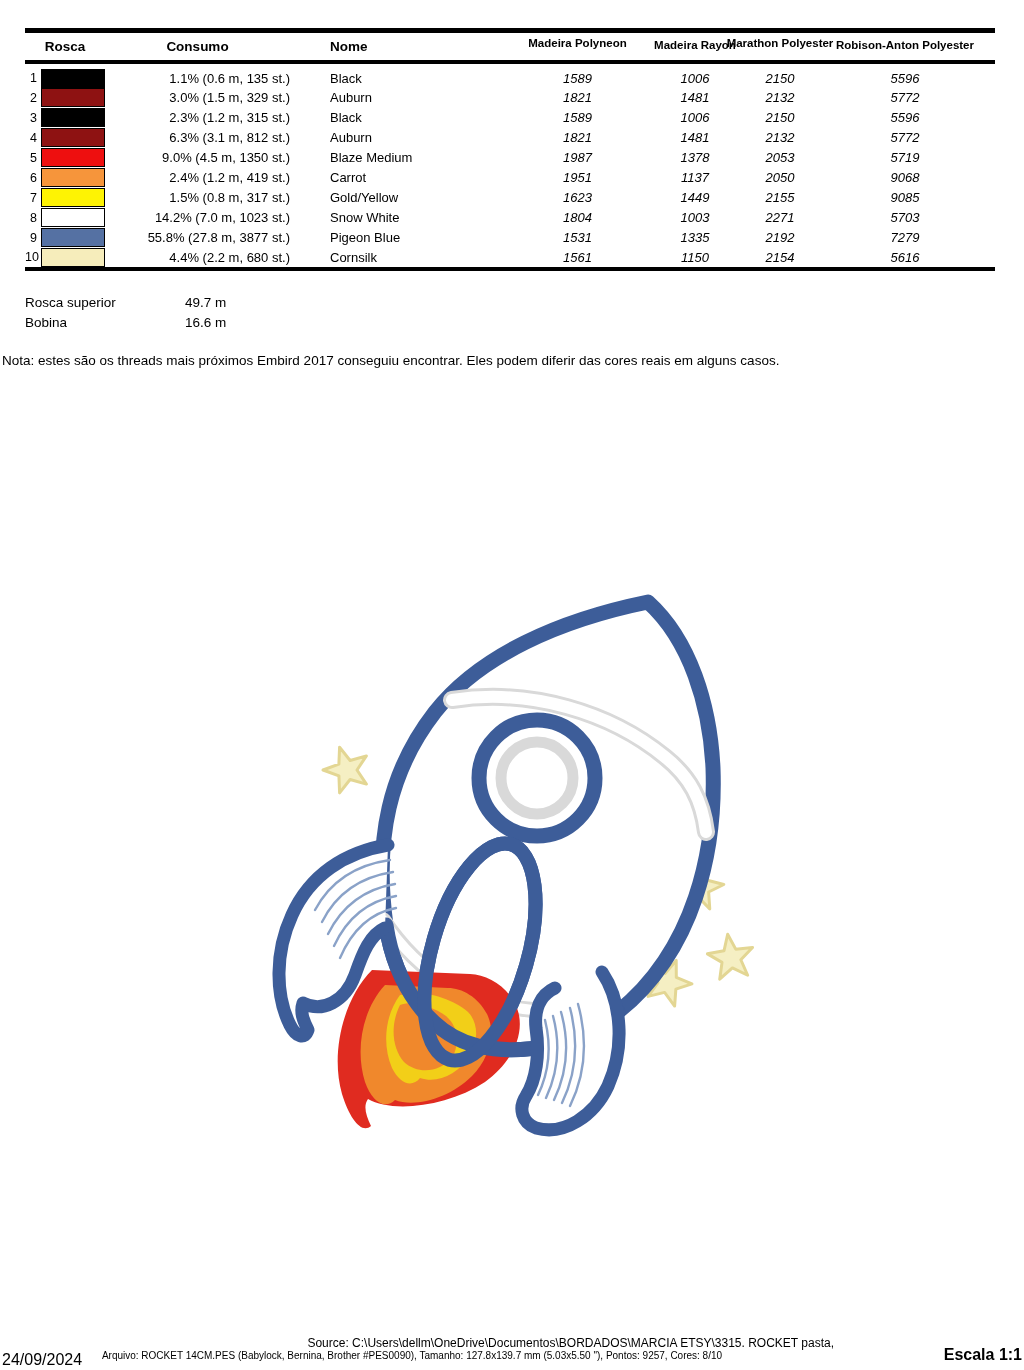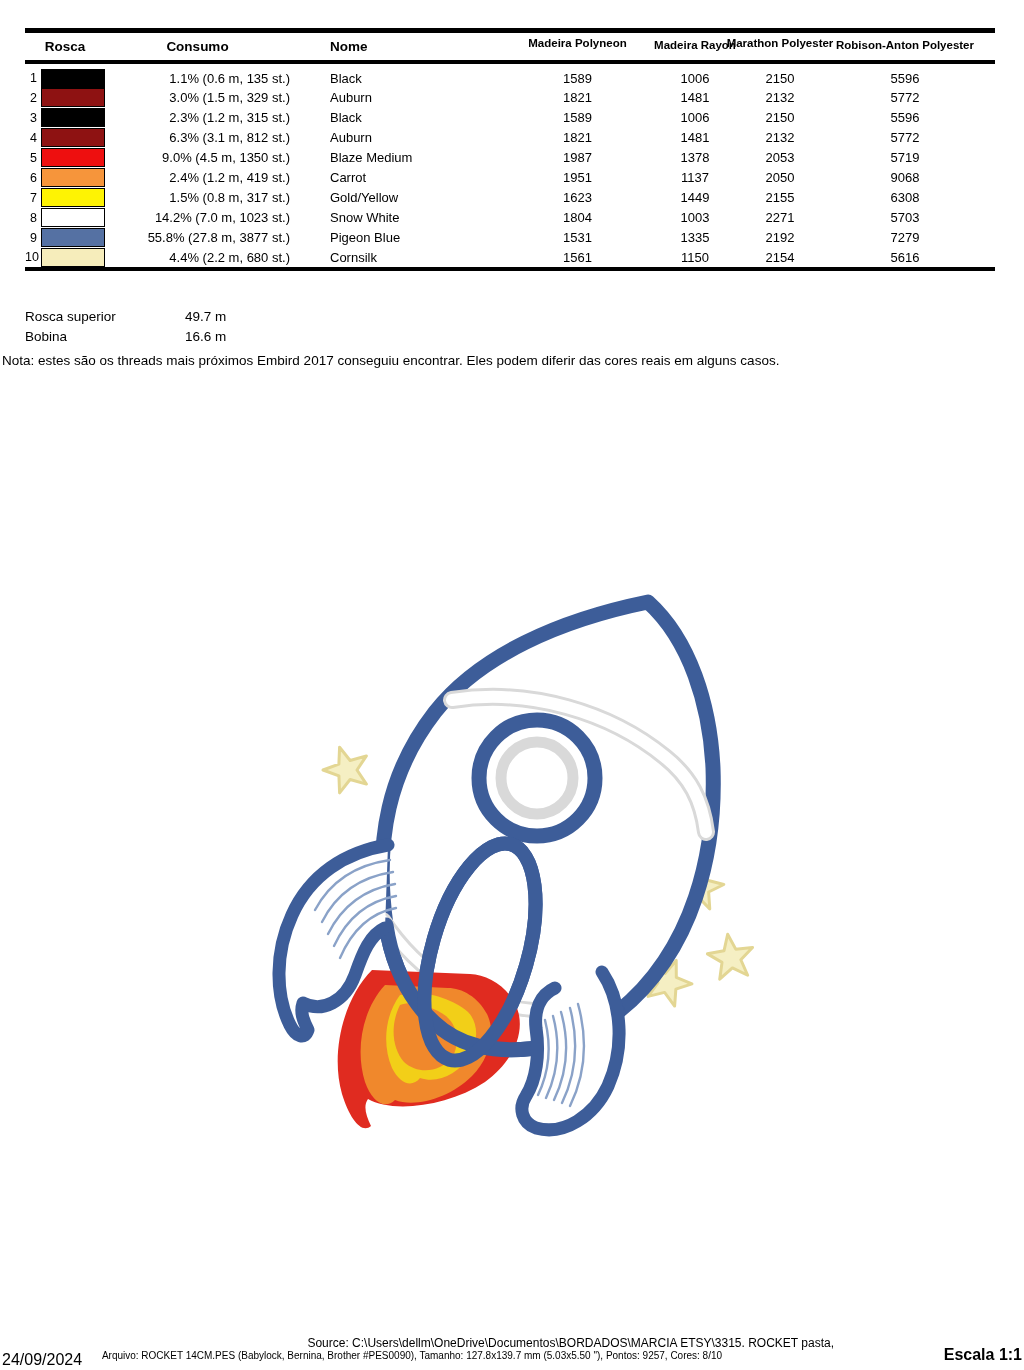--- a/index.html
+++ b/index.html
@@ -20,23 +20,23 @@
   th.brand .lo{top:6px;}
   th.nome-h{text-align:left;padding-left:40px;}
   tbody tr{height:20px;}
   tbody tr:first-child td{padding-top:5px;}
   td{font-size:13px;}
   td.num{text-align:right;padding-right:3px;font-size:12.5px;}
   td.swatch-cell{padding-left:1px;}
   .swatch{width:62px;height:17px;border:1px solid #000;}
   td.consumo{text-align:right;}
   td.nome{padding-left:40px;text-align:left;}
-  td.cnum{text-align:center;}
+  td.cnum{text-align:center;font-style:italic;}
   
-  .summary{position:absolute;left:25px;top:307px;font-size:13.5px;line-height:20px;}
+  .summary{position:absolute;left:25px;top:293px;font-size:13.5px;line-height:20px;}
   .summary .row{display:flex;}
   .summary .lbl{width:160px;}
   .note{position:absolute;left:2px;top:353px;font-size:13.5px;}
   
   .footer-line1{position:absolute;left:0;top:1336px;width:834px;text-align:right;font-size:12px;}
   .footer-line2{position:absolute;left:0;top:1350px;width:824px;text-align:center;font-size:10px;}
   .footer-date{position:absolute;left:2px;top:1351px;font-size:16px;}
   .footer-scale{position:absolute;right:2px;top:1346px;font-size:16px;font-weight:bold;padding-left:24px;}
   
   .design{position:absolute;left:0;top:0;width:1024px;height:1370px;}
@@ -152,21 +152,21 @@
         <tr>
           <td class="num">7</td>
           <td class="swatch-cell">
             <div class="swatch" style="background: rgb(254, 243, 3);"></div>
           </td>
           <td class="consumo">1.5% (0.8 m, 317 st.)</td>
           <td class="nome">Gold/Yellow</td>
           <td class="cnum">1623</td>
           <td class="cnum">1449</td>
           <td class="cnum">2155</td>
-          <td class="cnum">6308</td>
+          <td class="cnum">9085</td>
         </tr>
         <tr>
           <td class="num">8</td>
           <td class="swatch-cell">
             <div class="swatch" style="background: rgb(255, 255, 255);"></div>
           </td>
           <td class="consumo">14.2% (7.0 m, 1023 st.)</td>
           <td class="nome">Snow White</td>
           <td class="cnum">1804</td>
           <td class="cnum">1003</td>

